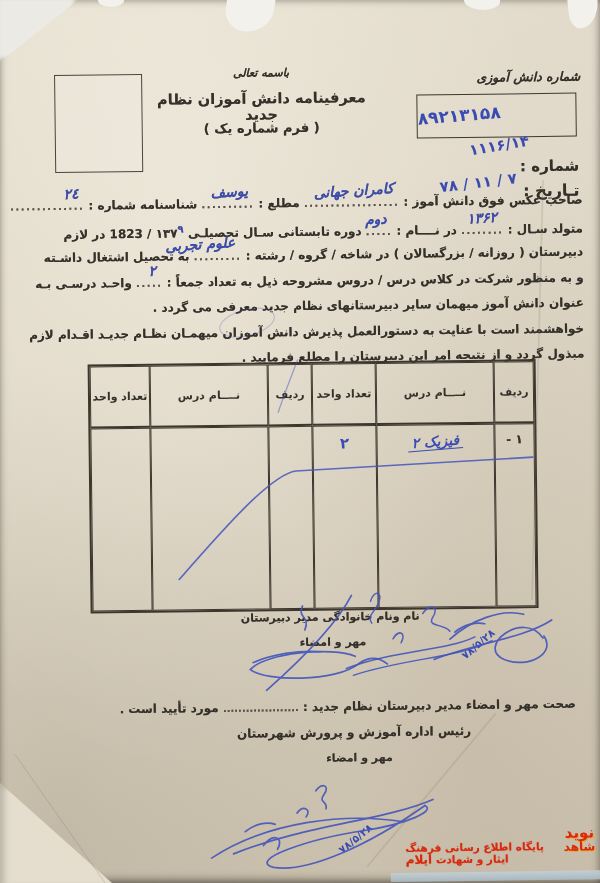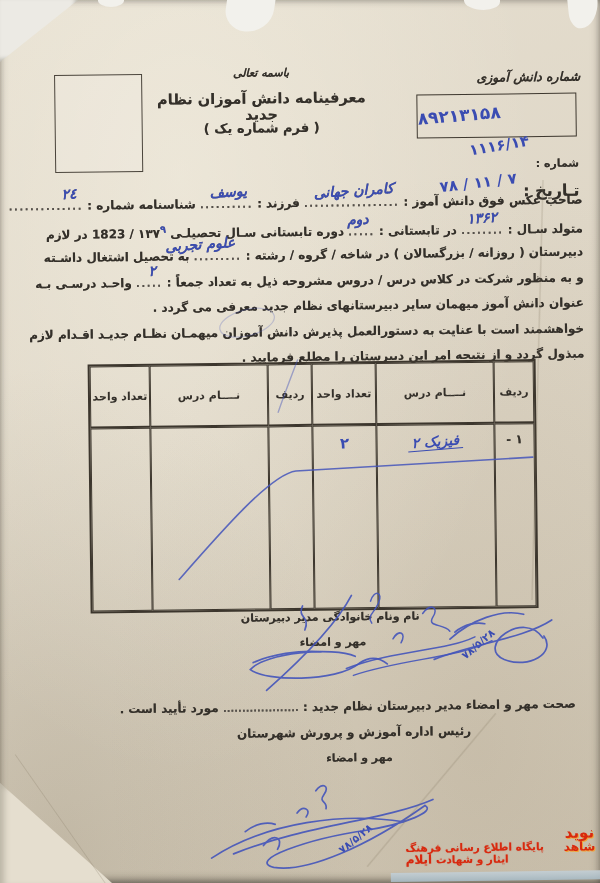--- a/index.html
+++ b/index.html
@@ -69,43 +69,43 @@
 <body>
 
 <div class="paper">
   <div class="content">
 
     <div class="abs print" style="top:72px;right:16px;font-size:12.5px;font-style:italic;">شماره دانش آموزی</div>
     <div class="abs numbox" style="top:96px;right:20px;width:158px;height:42px;">
       <div class="hw" style="font-size:17px;letter-spacing:4px;transform:rotate(-4deg);margin:8px 10px 0 0;white-space:nowrap;" dir="ltr">۸۹۲۱۳۱۵۸</div>
     </div>
     <div class="abs hw" style="top:139px;right:68px;font-size:15px;transform:rotate(-9deg);letter-spacing:2px;" dir="ltr">۱۱۱۶/۱۴</div>
-    <div class="abs print" style="top:160px;right:18px;font-size:11px;">شماره :</div>
+    <div class="abs print" style="top:160px;right:18px;font-size:15px;">شماره :</div>
     <div class="abs print" style="top:184px;right:18px;font-size:16px;">تـاریخ :</div>
     <div class="abs hw" style="top:176px;right:80px;font-size:15px;transform:rotate(-6deg);letter-spacing:2px;" dir="ltr">۷۸ / ۱۱ / ۷</div>
 
     <div class="abs print ttl" style="top:66px;left:170px;width:190px;font-size:11px;font-style:italic;">باسمه تعالی</div>
     <div class="abs print ttl" style="top:90px;left:145px;width:240px;font-size:14.5px;">معرفینامه دانش آموزان نظام جدید</div>
     <div class="abs print ttl" style="top:120px;left:160px;width:210px;font-size:13px;">( فرم شماره یک )</div>
 
     <div class="abs photobox" style="top:72px;left:58px;width:86px;height:96px;"></div>
 
     <div class="abs line print" style="top:196px;right:15px;">
       <span>صاحب عکس فوق دانش آموز :</span>
       <span class="fill"><span class="dots">..................</span><span class="hw">کامران جهانی</span></span>
-      <span>فرزند :</span>
+      <span>مطلع :</span>
       <span class="fill"><span class="dots">..........</span><span class="hw">یوسف</span></span>
       <span>شناسنامه شماره :</span>
       <span class="fill"><span class="dots">..............</span><span class="hw">۲٤</span></span>
     </div>
 
     <div class="abs line print" style="top:222px;right:15px;">
       <span>متولد سـال :</span>
       <span class="fill"><span class="dots">........</span><span class="hw">۱۳۶۲</span></span>
-      <span>در تابستانی :</span>
+      <span>در نــــام :</span>
       <span class="fill"><span class="dots">.....</span><span class="hw">دوم</span></span>
       <span>دوره تابستانی سـال تحصیلـی</span>
       <span dir="ltr"><span>1823 / ۱۳۷</span><sup class="hw">۹</sup></span>
       <span>در لازم</span>
     </div>
 
     <div class="abs line print" style="top:248px;right:15px;">
       <span>دبیرستان ( روزانه / بزرگسالان )  در شاخه / گروه / رشته :</span>
       <span class="fill"><span class="dots">.........</span><span class="hw">علوم تجربی</span></span>
       <span>به تحصیل اشتغال داشـته</span>

